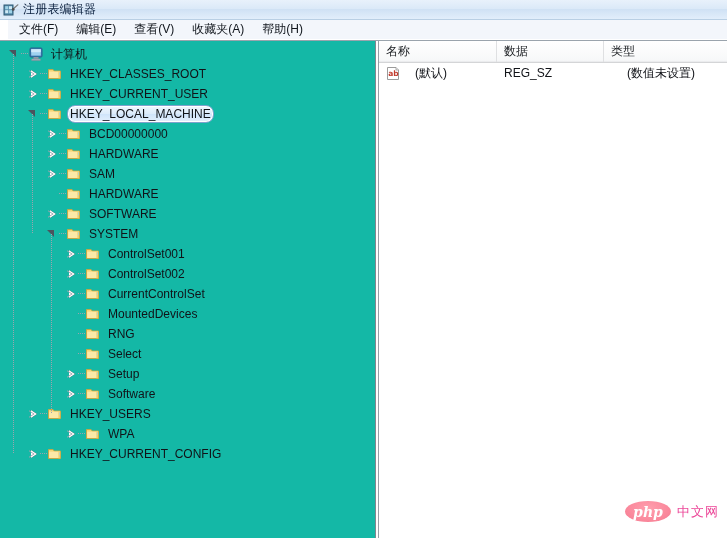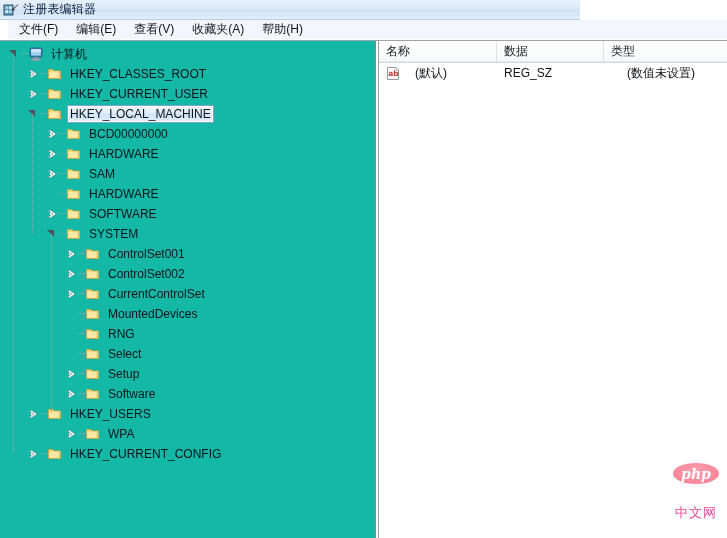--- a/index.html
+++ b/index.html
@@ -10,21 +10,21 @@
     overflow: hidden;
   }
   #app {
     position: relative;
     width: 727px; height: 538px;
     background: #ffffff;
   }
 
   
   .titlebar {
-    position: absolute; left: 0; top: 0; width: 580px; height: 20px;
+    position: absolute; left: 0; top: 0; width: 727px; height: 20px;
     background: linear-gradient(to bottom, #e8f1fb 0%, #dbe9f8 45%, #cfe1f4 48%, #e2eefb 100%);
     border-bottom: 1px solid #b9cfe4;
     display: flex; align-items: center;
     overflow: hidden;
   }
   .title-icon {
     width: 16px; height: 16px; margin-left: 3px; margin-right: 4px;
     flex: 0 0 auto; position: relative;
   }
   .title-text {
@@ -133,21 +133,21 @@
 
   
   .ico { width: 16px; height: 16px; flex: 0 0 auto; margin-right: 4px; position: relative; }
   .label {
     font-size: 12px; color: #111318; padding: 0 3px;
     line-height: 16px; position: relative;
   }
   .trow.selected .label {
     background: linear-gradient(to bottom, #f0f7ff 0%, #dcebfb 50%, #cfe4fa 51%, #e4f0fd 100%);
     border: 1px solid #7da2ce;
-    border-radius: 0;
+    border-radius: 8px;
     padding: 0 2px;
     box-shadow: inset 0 0 0 1px #ffffff;
   }
 
   
   .list-pane {
     flex: 1; height: 100%;
     background: #ffffff;
     position: relative;
     overflow: hidden;
@@ -176,21 +176,21 @@
     padding-left: 7px; white-space: nowrap; overflow: hidden;
   }
   .ab-icon {
     width: 15px; height: 15px; flex: 0 0 auto; margin-right: 14px;
     position: relative;
   }
 
   
   .watermark {
     position: absolute; right: 8px; bottom: 16px;
-    display: flex; align-items: center; gap: 20px; flex-direction: column;
+    display: flex; align-items: center; gap: 6px;
   }
   .wm-oval {
     width: 46px; height: 21px; border-radius: 50%;
     background: radial-gradient(ellipse at 50% 35%, #ff9fae 0%, #fb8b9e 55%, #f47b90 100%);
     display: flex; align-items: center; justify-content: center;
   }
   .wm-php {
     font-family: "DejaVu Serif", serif;
     font-style: italic; font-weight: bold;
     font-size: 14px; color: #ffffff; letter-spacing: 0px;

